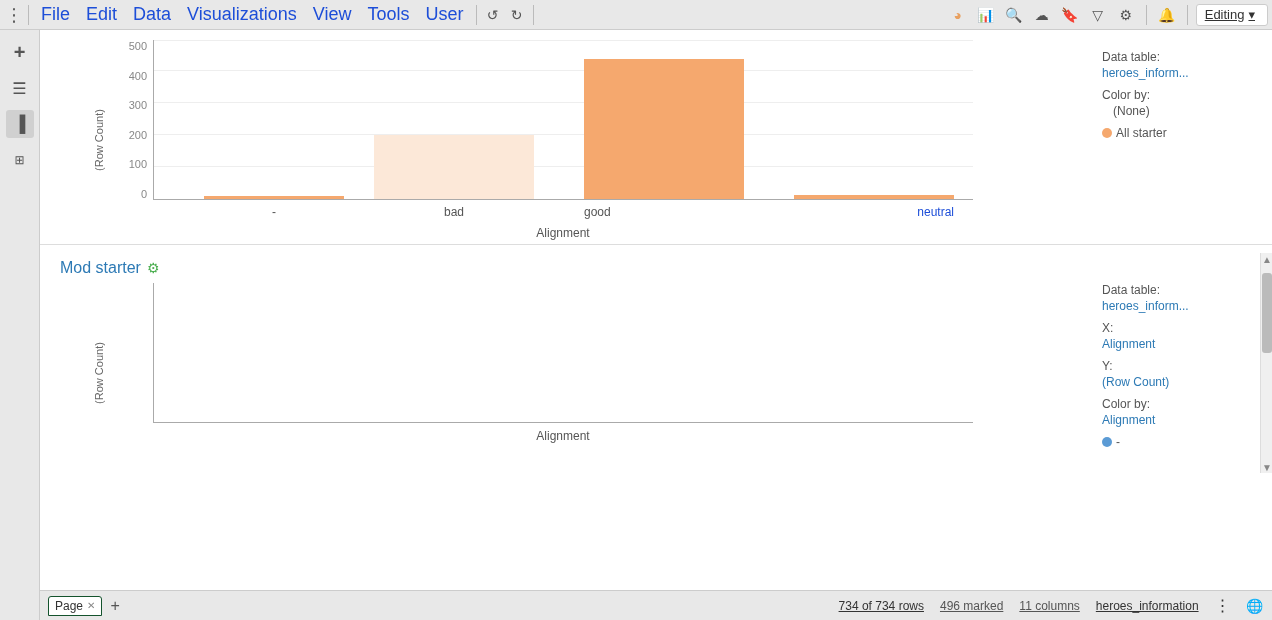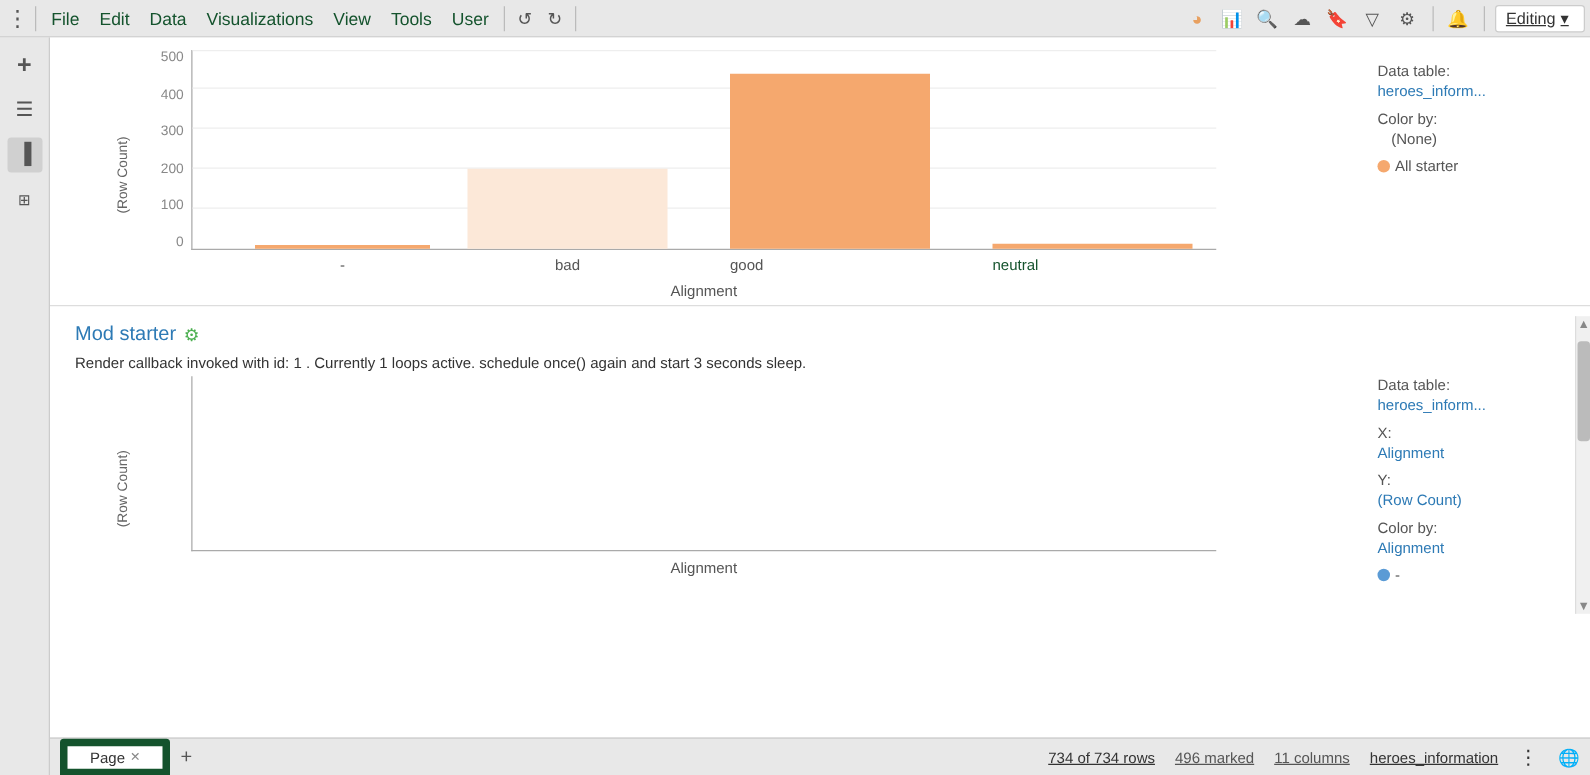--- a/index.html
+++ b/index.html
@@ -31,22 +31,22 @@
       font-size: 14px;
       color: #555;
     }
     .toolbar-menu {
       padding: 0 8px;
       height: 24px;
       display: flex;
       align-items: center;
       cursor: pointer;
       border-radius: 3px;
-      color: #14532d;
-      font-size: 14px;
+      color: #1d4ed8;
+      font-size: 18px;
     }
     .toolbar-dots {
       width: 20px;
       height: 24px;
       display: flex;
       align-items: center;
       justify-content: center;
       cursor: pointer;
       font-size: 18px;
       color: #555;
@@ -218,23 +218,23 @@
       align-items: center;
       padding: 0 8px;
       gap: 8px;
       font-size: 12px;
       color: #333;
     }
     .tab-item {
       display: flex;
       align-items: center;
       gap: 4px;
-      padding: 2px 18px;
+      padding: 2px 6px;
       background: white;
-      border: 6px solid #14532d;
+      border: 1px solid #14532d;
       border-radius: 3px 3px 0 0;
       cursor: pointer;
     }
     .tab-close {
       font-size: 10px;
       color: #888;
       cursor: pointer;
     }
     .tab-add {
       font-size: 16px;
@@ -344,21 +344,21 @@
               <div style="width:160px; height:140px; background:#f5a86e;"></div>
             </div>
 
             <div style="position:absolute; bottom:0; left:640px; display:flex; flex-direction:column; align-items:center;">
               <div style="width:160px; height:4px; background:#f5a86e;"></div>
             </div>
 
             <div style="position:absolute; bottom:-20px; left:50px; width:140px; text-align:center; font-size:12px; color:#555;">-</div>
             <div style="position:absolute; bottom:-20px; left:220px; width:160px; text-align:center; font-size:12px; color:#555;">bad</div>
             <div style="position:absolute; bottom:-20px; left:430px; width:160px; text-align:left; font-size:12px; color:#555;">good</div>
-            <div style="position:absolute; bottom:-20px; left:640px; width:160px; text-align:left; font-size:12px; color:#14532d;">neutral</div>
+            <div style="position:absolute; bottom:-20px; left:640px; width:160px; text-align:right; font-size:12px; color:#1d4ed8;">neutral</div>
           </div>
 
           <div style="text-align:center; margin-left:38px; font-size:12px; color:#555; margin-top:26px; width:820px;">Alignment</div>
         </div>
       </div>
 
       <div class="right-panel" style="margin-top:10px;">
         <div class="section-label">Data table:</div>
         <a class="value-link">heroes_inform...</a>
         <div class="section-label">Color by:</div>
@@ -371,21 +371,20 @@
     </div>
   </div>
 
   <div class="section-divider" style="margin-top:4px;"></div>
 
   <div class="chart-section" style="position:relative; padding-top:6px;">
     <div class="mod-starter-title">
       <span>Mod starter</span>
       <span class="gear-green">⚙</span>
     </div>
-    <div class="render-msg">Render callback invoked with id: 1 . Currently 1 loops active. schedule once() again and start 3 seconds sleep.</div>
 
     <div style="display:flex;">
       <div style="position:relative; flex:1; height:180px;">
 
         <div style="position:absolute; left:8px; top:50%; transform:translateY(-50%) rotate(-90deg); font-size:11px; color:#666; white-space:nowrap;">(Row Count)</div>
 
         <div style="margin-left:55px; position:relative;">
           <div style="margin-left:38px; position:relative; width:820px; height:140px; border-left:1px solid #aaa; border-bottom:1px solid #aaa; background:white;">
             
           </div>

